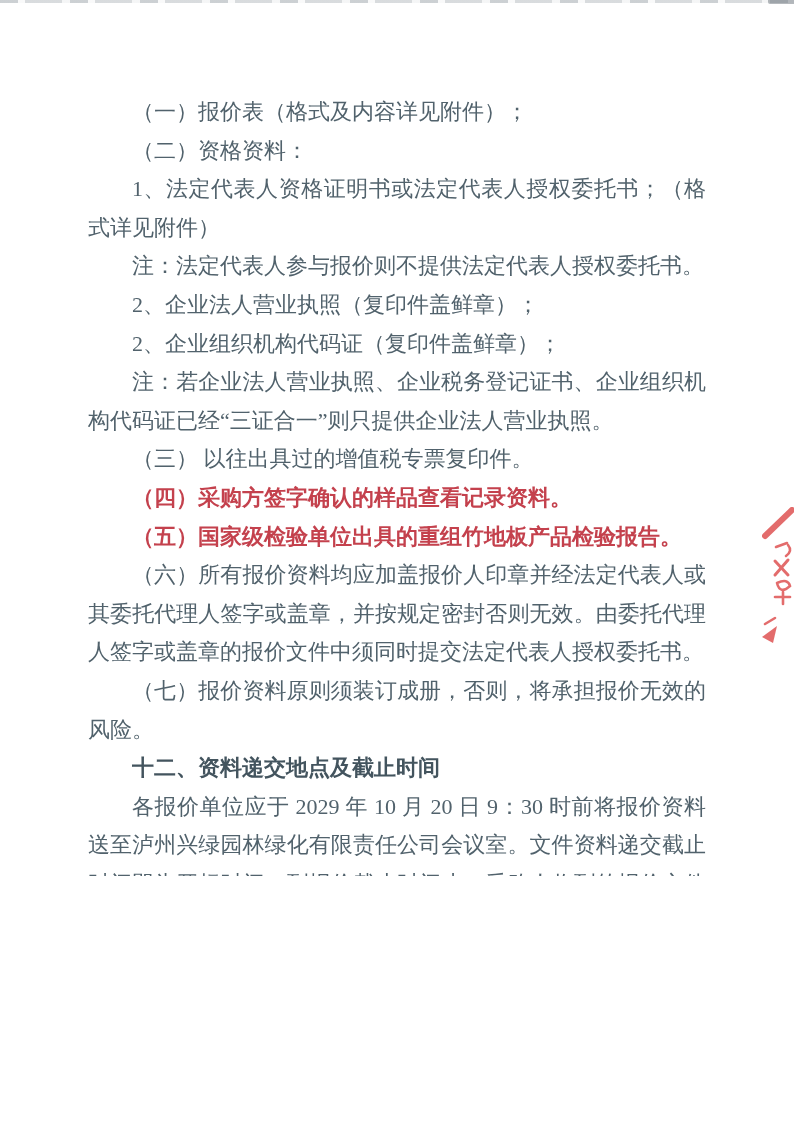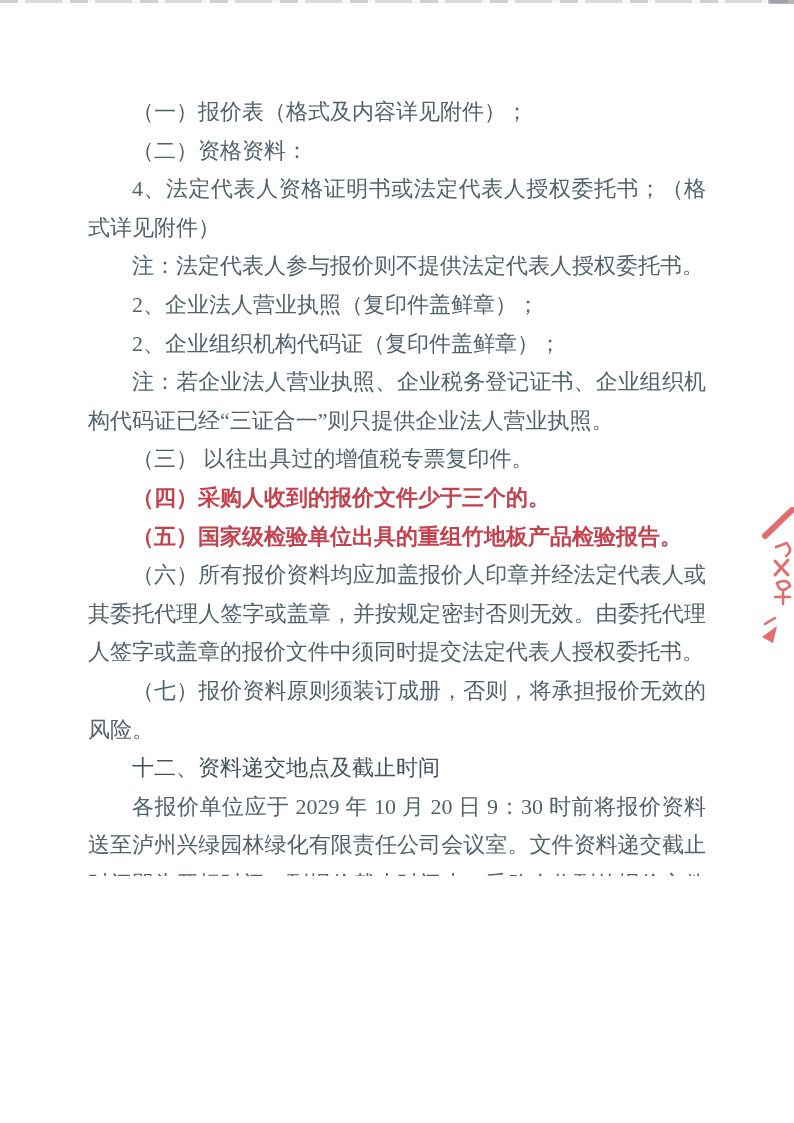--- a/index.html
+++ b/index.html
@@ -49,21 +49,21 @@
     font-size:22px;
     line-height:38.6px;
     letter-spacing:0;
     color:var(--body-text);
     text-indent:2em;
     text-align:justify;
     text-align-last:left;
   }
   .para.heading{
     font-family:"Liberation Sans","DejaVu Sans",sans-serif;
-    font-weight:normal;
+    font-weight:bold;
     color:var(--heading-text);
   }
   .para.red-bold{
     font-family:"Liberation Sans","DejaVu Sans",sans-serif;
     font-weight:bold;
     color:var(--red-text);
   }
   .stamp{
     position:absolute;
     top:505px;right:0;
@@ -85,27 +85,27 @@
 
 <div class="page">
 
   <div class="top-scan-line"></div>
   <div class="top-scan-line-end"></div>
 
   <div class="doc-body">
 
   <p class="para">（一）报价表（格式及内容详见附件）；</p>
       <p class="para">（二）资格资料：</p>
-      <p class="para">4、法定代表人资格证明书或法定代表人授权委托书；（格式详见附件）</p>
+      <p class="para">1、法定代表人资格证明书或法定代表人授权委托书；（格式详见附件）</p>
       <p class="para">注：法定代表人参与报价则不提供法定代表人授权委托书。</p>
       <p class="para">2、企业法人营业执照（复印件盖鲜章）；</p>
       <p class="para">2、企业组织机构代码证（复印件盖鲜章）；</p>
       <p class="para">注：若企业法人营业执照、企业税务登记证书、企业组织机构代码证已经“三证合一”则只提供企业法人营业执照。</p>
       <p class="para">（三） 以往出具过的增值税专票复印件。</p>
-      <p class="para red-bold">（四）采购人收到的报价文件少于三个的。</p>
+      <p class="para red-bold">（四）采购方签字确认的样品查看记录资料。</p>
       <p class="para red-bold">（五）国家级检验单位出具的重组竹地板产品检验报告。</p>
       <p class="para">（六）所有报价资料均应加盖报价人印章并经法定代表人或其委托代理人签字或盖章，并按规定密封否则无效。由委托代理人签字或盖章的报价文件中须同时提交法定代表人授权委托书。</p>
       <p class="para">（七）报价资料原则须装订成册，否则，将承担报价无效的风险。</p>
       <p class="para heading">十二、资料递交地点及截止时间</p>
       <p class="para">各报价单位应于 2029 年 10 月 20 日 9：30 时前将报价资料送至泸州兴绿园林绿化有限责任公司会议室。文件资料递交截止时间即为开标时间。到报价截止时间止，采购人收到的报价文件少于三个的，采购人将根据情况决定是否重新挂网竞价比选。</p>
     </div>
 
   <div class="stamp">
     <svg width="42" height="152" viewBox="0 0 42 152" fill="none" xmlns="http://www.w3.org/2000/svg">
 

